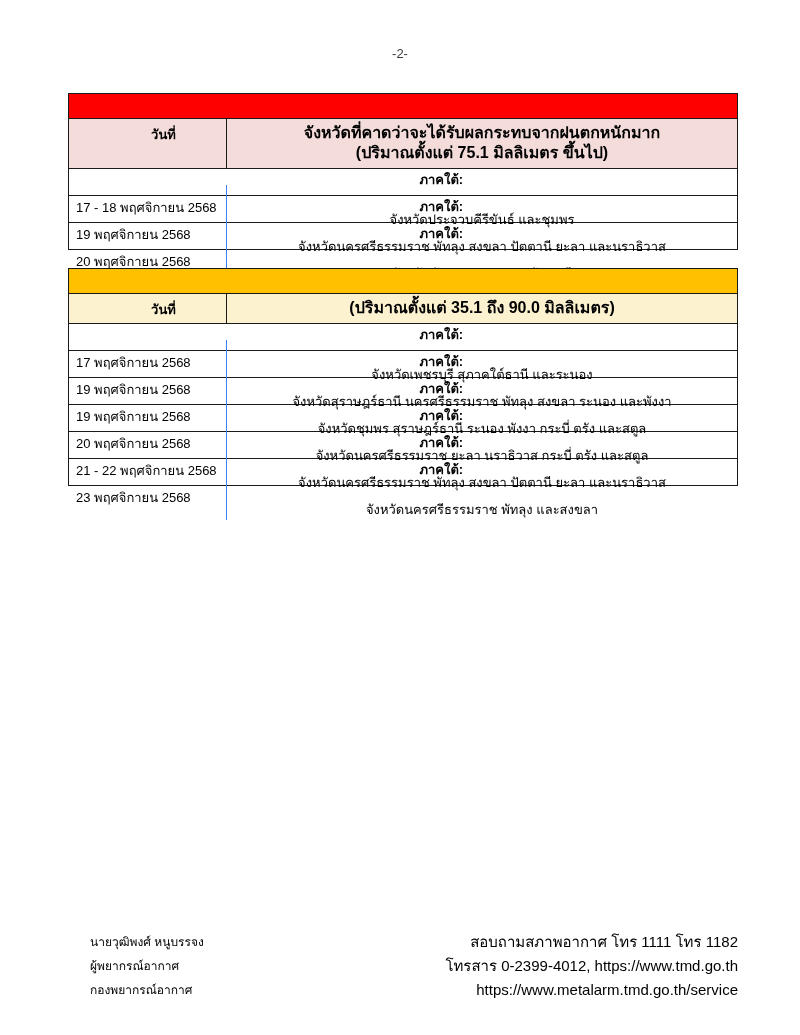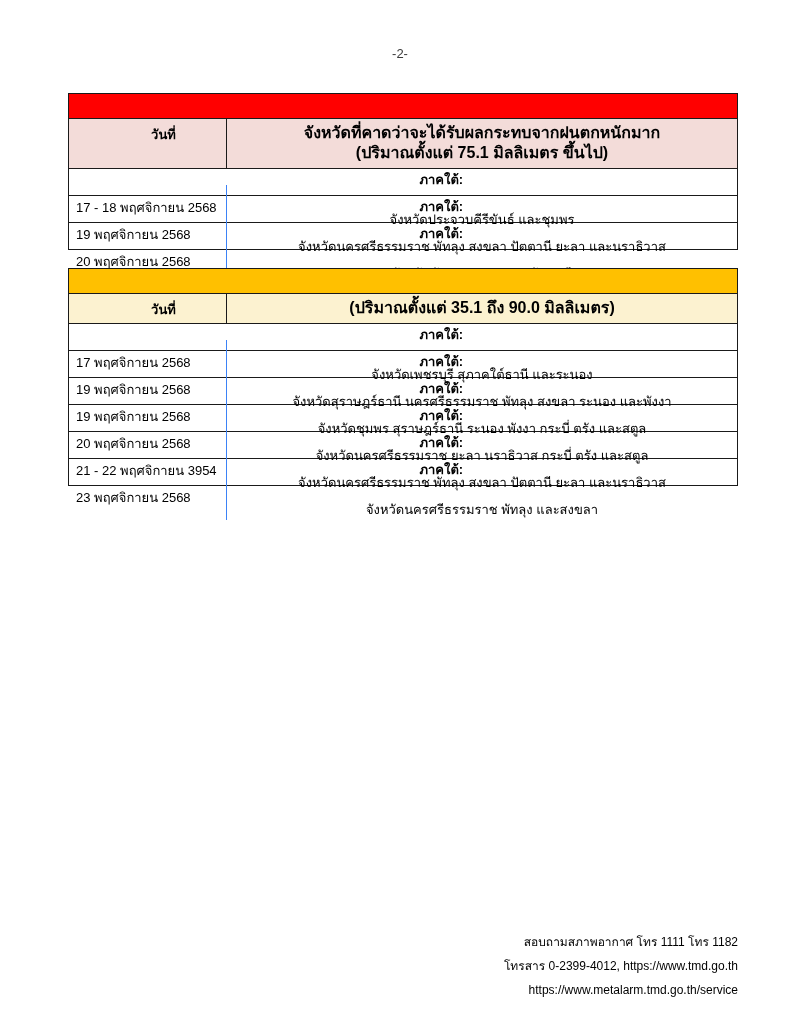--- a/index.html
+++ b/index.html
@@ -85,21 +85,21 @@
   .footer-left {
     position: absolute;
     left: 90px; top: 930px;
     font-size: 12px;
     line-height: 24px;
     text-align: left;
   }
   .footer-right {
     position: absolute;
     right: 62px; top: 930px;
-    font-size: 12px;
+    font-size: 15px;
     line-height: 24px;
     text-align: right;
   }
 </style>
 </head>
 <body>
 
 <div class="page">
 
   <div class="page-number">-2-</div>
@@ -169,35 +169,40 @@
           </div>
         </div>
         <div class="trow">
           <div class="td-date">20 พฤศจิกายน 2568</div>
           <div class="td-impact">
             <span class="region-label">ภาคใต้:</span>
             <span class="provinces-text">จังหวัดนครศรีธรรมราช ยะลา นราธิวาส กระบี่ ตรัง และสตูล</span>
           </div>
         </div>
         <div class="trow">
-          <div class="td-date">21 - 22 พฤศจิกายน 3954</div>
+          <div class="td-date">21 - 22 พฤศจิกายน 2568</div>
           <div class="td-impact">
             <span class="region-label">ภาคใต้:</span>
             <span class="provinces-text">จังหวัดนครศรีธรรมราช พัทลุง สงขลา ปัตตานี ยะลา และนราธิวาส</span>
           </div>
         </div>
         <div class="trow">
           <div class="td-date">23 พฤศจิกายน 2568</div>
           <div class="td-impact">
             <span class="region-label">ภาคใต้:</span>
             <span class="provinces-text">จังหวัดนครศรีธรรมราช พัทลุง และสงขลา</span>
           </div>
         </div>
       </div>
   </section>
 
+  <div class="footer-left">
+    <div>นายวุฒิพงศ์ หนูบรรจง</div>
+    <div>ผู้พยากรณ์อากาศ</div>
+    <div>กองพยากรณ์อากาศ</div>
+  </div>
   <div class="footer-right">
     <div>สอบถามสภาพอากาศ โทร 1111 โทร 1182</div>
     <div>โทรสาร 0-2399-4012, https://www.tmd.go.th</div>
     <div>https://www.metalarm.tmd.go.th/service</div>
   </div>
 
 </div>
 
 </body></html>

